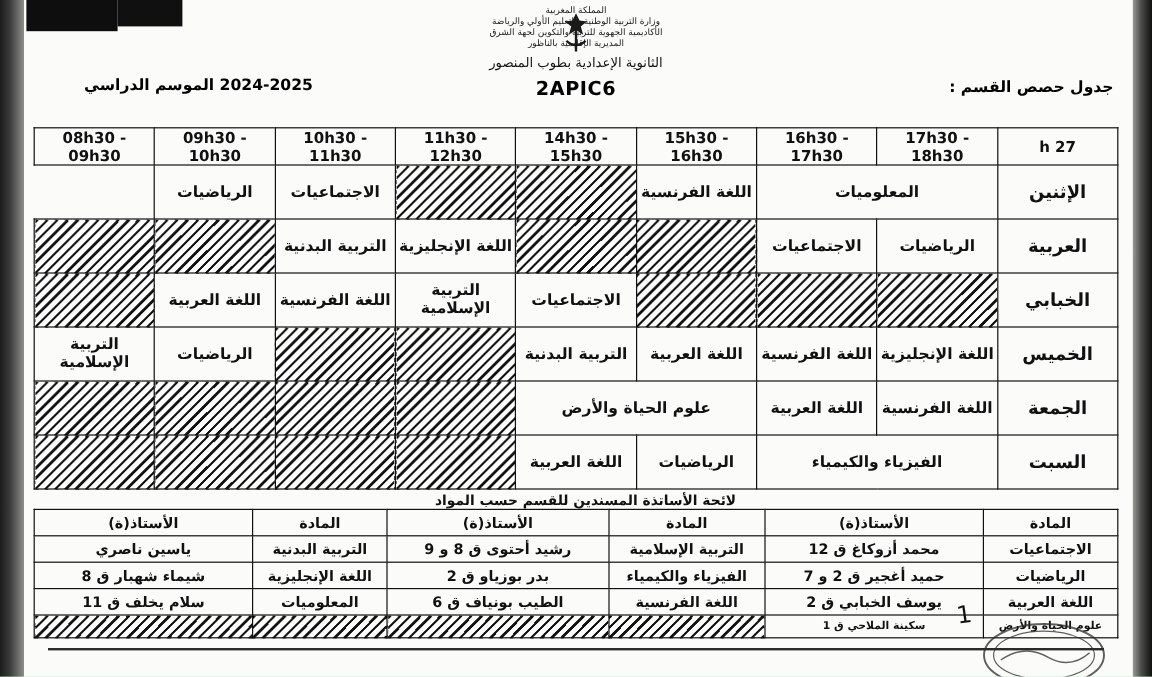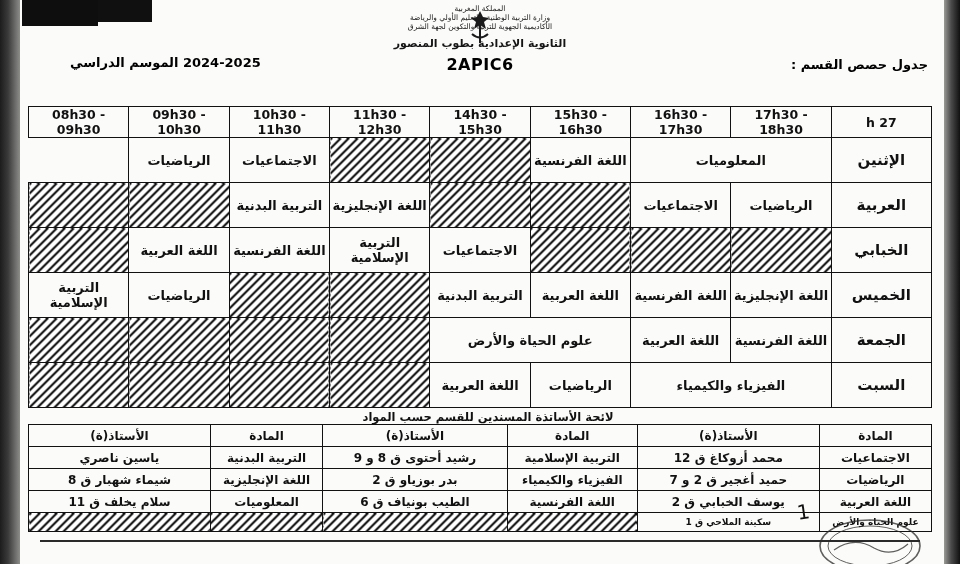--- a/index.html
+++ b/index.html
@@ -44,21 +44,21 @@
     font-size:7.5px;line-height:9px;color:#1a1a1a;
     letter-spacing:.2px;
     filter:blur(.18px);
   }
   .ministry div{white-space:nowrap;}
   .crest{
     position:absolute;left:50%;transform:translateX(-50%);
     top:6px;width:26px;height:34px;
   }
   .school{
-    margin-top:6px;font-size:11px;font-weight:bold;color:#151515;
+    margin-top:6px;font-size:11px;font-weight:normal;color:#151515;
   }
   .row-meta{
     position:relative;margin-top:7px;height:20px;
   }
   .meta-right{
     position:absolute;right:32px;top:0;font-size:13px;font-weight:bold;direction:rtl;
   }
   .meta-center{
     position:absolute;left:50%;transform:translateX(-50%);top:-2px;
     font-size:16px;font-weight:bold;letter-spacing:.5px;
@@ -133,20 +133,21 @@
       <svg viewBox="0 0 26 34" width="26" height="34">
         <path d="M13 1 L16 7 L22 8 L17 12 L19 19 L13 15 L7 19 L9 12 L4 8 L10 7 Z" fill="#1b1b1b"></path>
         <path d="M13 15 L13 33" stroke="#1b1b1b" stroke-width="2"></path>
         <path d="M5 24 q8 7 16 0" stroke="#1b1b1b" stroke-width="2" fill="none"></path>
       </svg>
     </div>
     <div class="ministry blur">
       <div>المملكة المغربية</div>
       <div>وزارة التربية الوطنية والتعليم الأولي والرياضة</div>
       <div>الأكاديمية الجهوية للتربية والتكوين لجهة الشرق</div>
+      <div>المديرية الإقليمية بالناظور</div>
     </div>
     <div class="school">الثانوية الإعدادية بطوب المنصور</div>
     <div class="row-meta">
       <div class="meta-right">جدول حصص القسم :</div>
       <div class="meta-center">2APIC6</div>
       <div class="meta-left">
         <span>2024-2025</span>
         <span>الموسم الدراسي</span>
       </div>
     </div>

